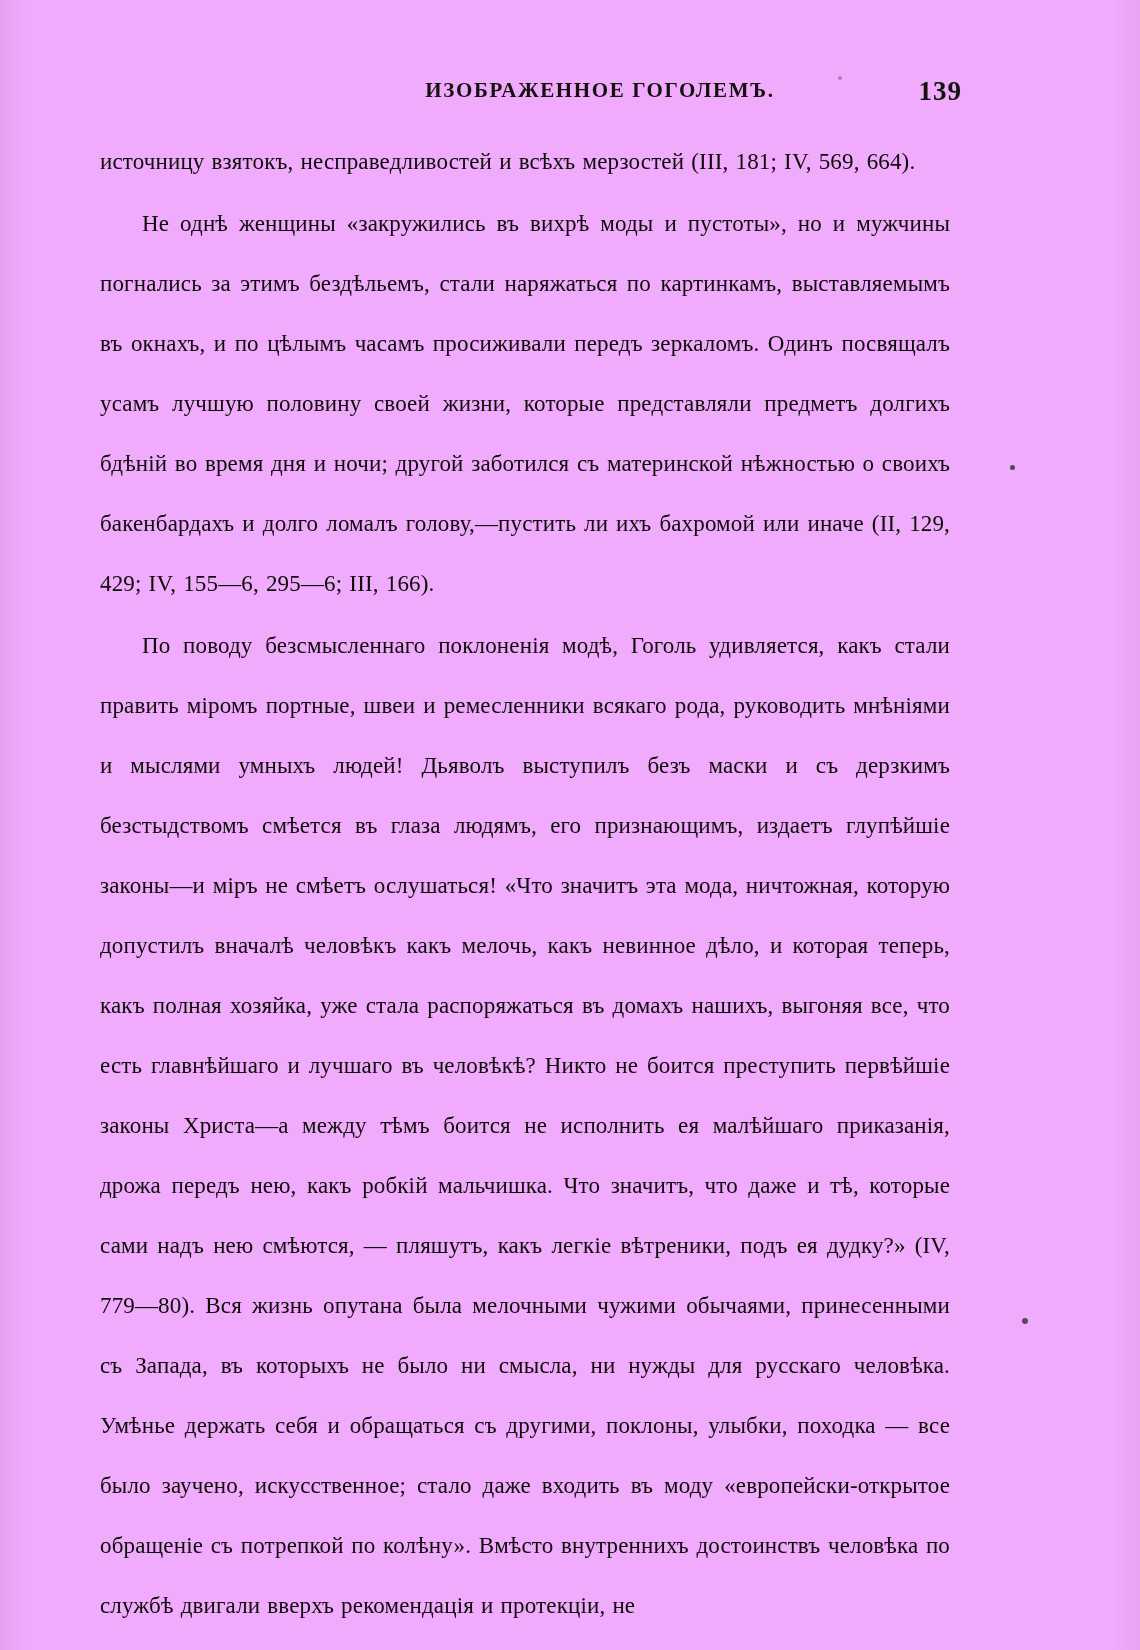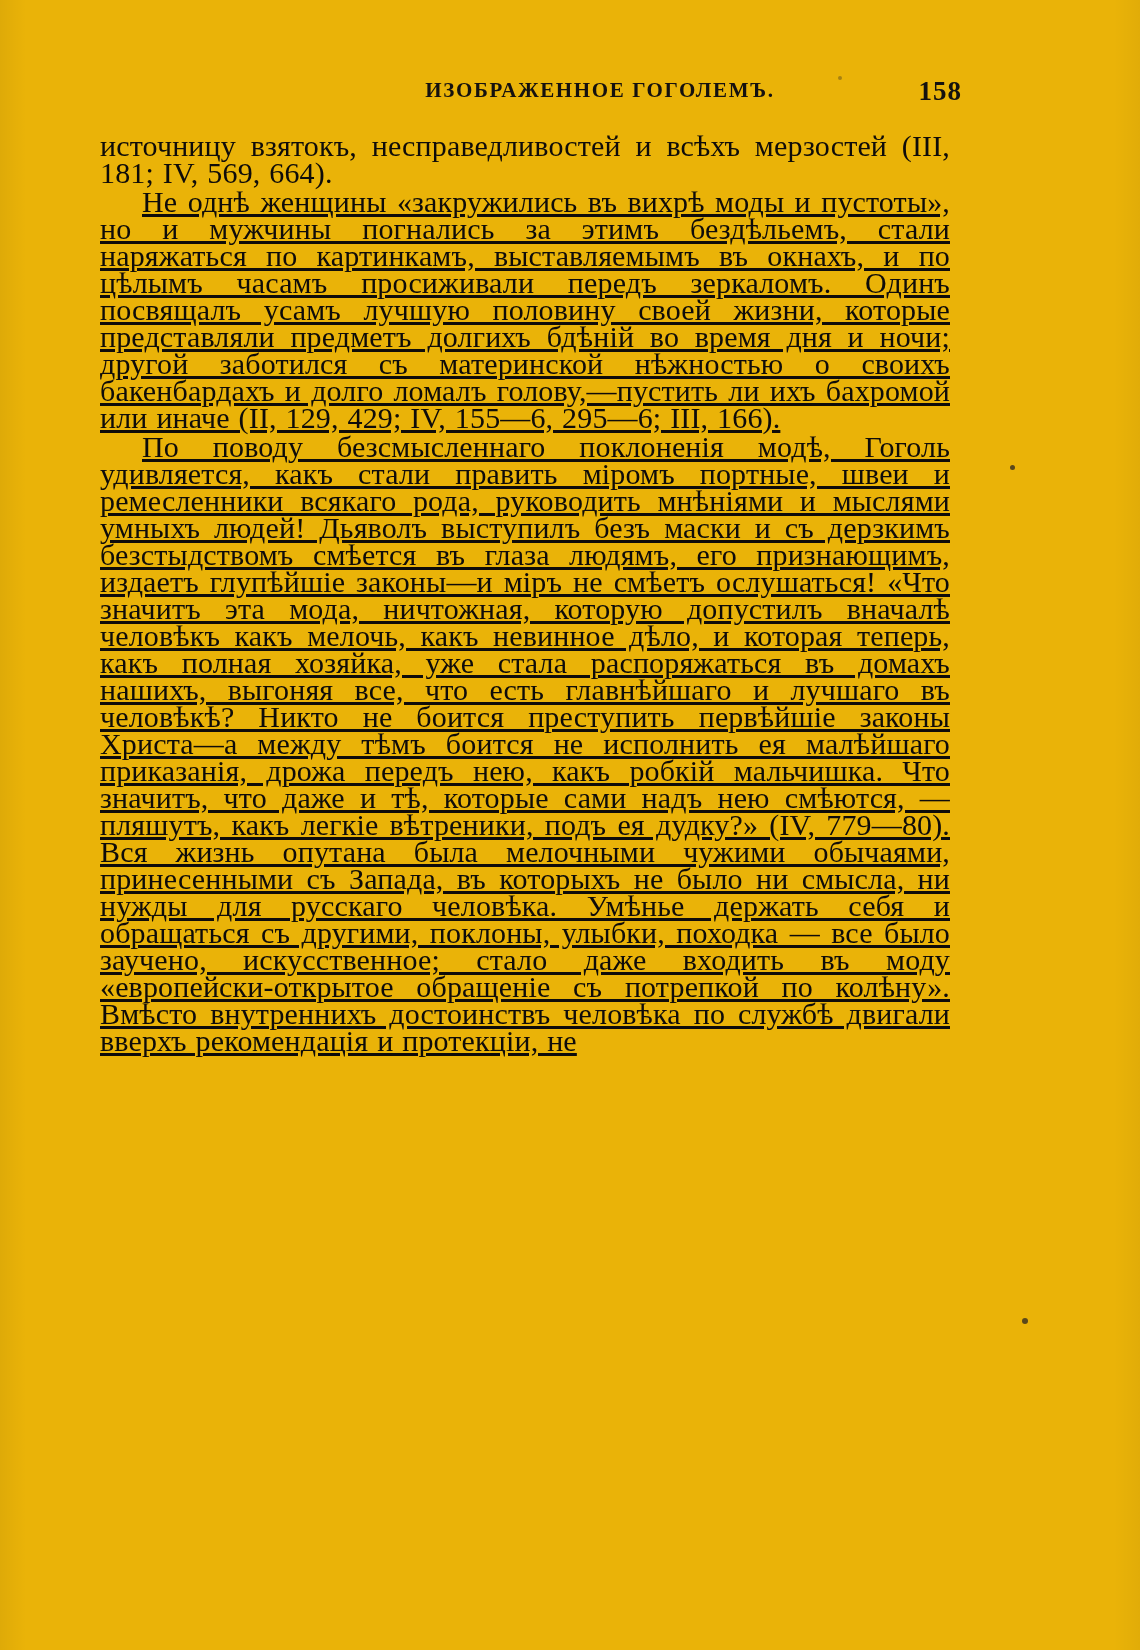--- a/index.html
+++ b/index.html
@@ -14,21 +14,21 @@
     color: #100d0b;
     position: relative;
     overflow: hidden;
   }
   .page {
     position: absolute;
     left: 0;
     top: 0;
     width: 1140px;
     height: 1650px;
-    background: #eab308;
+    background: #f0abfc;
   }
   .page-inner {
     position: absolute;
     left: 100px;
     top: 78px;
     width: 850px;
   }
   .running-head {
     position: relative;
     height: 34px;
@@ -50,31 +50,30 @@
     position: absolute;
     right: -12px;
     top: -2px;
     font-size: 27px;
     font-weight: 700;
     letter-spacing: 1px;
     color: #15110f;
   }
   .body-text p {
     margin: 0 0 2px 0;
-    font-size: 30px;
-    line-height: 27px;
+    font-size: 23px;
+    line-height: 60px;
     text-align: justify;
     text-justify: inter-word;
     letter-spacing: 0.15px;
     color: #0f0c0a;
     word-spacing: 1.2px;
   }
   .body-text p.indent {
     text-indent: 42px;
-    text-decoration: underline;
   }
   .body-text p:last-child {
     margin-bottom: 12px;
   }
   
   .speck {
     position: absolute;
     background: #2a2422;
     border-radius: 50%;
     opacity: 0.75;
@@ -104,21 +103,21 @@
   <div class="edge-shade right"></div>
 
   <div class="speck" style="left:1010px; top:465px; width:5px; height:5px;"></div>
   <div class="speck" style="left:1022px; top:1318px; width:6px; height:6px;"></div>
   <div class="speck" style="left:838px; top:76px; width:4px; height:4px; opacity:0.35;"></div>
 
   <div class="page-inner">
 
     <div class="running-head">
       <div class="running-title">ИЗОБРАЖЕННОЕ ГОГОЛЕМЪ.</div>
-      <div class="folio">158</div>
+      <div class="folio">139</div>
     </div>
 
     <div class="body-text">
       <p>источницу взятокъ, несправедливостей и всѣхъ мерзостей (III, 181; IV, 569, 664).</p>
       <p class="indent">Не однѣ женщины «закружились въ вихрѣ моды и пустоты», но и мужчины погнались за этимъ бездѣльемъ, стали наряжаться по картинкамъ, выставляемымъ въ окнахъ, и по цѣлымъ часамъ просиживали передъ зеркаломъ. Одинъ посвящалъ усамъ лучшую половину своей жизни, которые представляли предметъ долгихъ бдѣній во время дня и ночи; другой заботился съ материнской нѣжностью о своихъ бакенбардахъ и долго ломалъ голову,—пустить ли ихъ бахромой или иначе (II, 129, 429; IV, 155—6, 295—6; III, 166).</p>
       <p class="indent">По поводу безсмысленнаго поклоненія модѣ, Гоголь удивляется, какъ стали править міромъ портные, швеи и ремесленники всякаго рода, руководить мнѣніями и мыслями умныхъ людей! Дьяволъ выступилъ безъ маски и съ дерзкимъ безстыдствомъ смѣется въ глаза людямъ, его признающимъ, издаетъ глупѣйшіе законы—и міръ не смѣетъ ослушаться! «Что значитъ эта мода, ничтожная, которую допустилъ вначалѣ человѣкъ какъ мелочь, какъ невинное дѣло, и которая теперь, какъ полная хозяйка, уже стала распоряжаться въ домахъ нашихъ, выгоняя все, что есть главнѣйшаго и лучшаго въ человѣкѣ? Никто не боится преступить первѣйшіе законы Христа—а между тѣмъ боится не исполнить ея малѣйшаго приказанія, дрожа передъ нею, какъ робкій мальчишка. Что значитъ, что даже и тѣ, которые сами надъ нею смѣются, — пляшутъ, какъ легкіе вѣтреники, подъ ея дудку?» (IV, 779—80). Вся жизнь опутана была мелочными чужими обычаями, принесенными съ Запада, въ которыхъ не было ни смысла, ни нужды для русскаго человѣка. Умѣнье держать себя и обращаться съ другими, поклоны, улыбки, походка — все было заучено, искусственное; стало даже входить въ моду «европейски-открытое обращеніе съ потрепкой по колѣну». Вмѣсто внутреннихъ достоинствъ человѣка по службѣ двигали вверхъ рекомендація и протекціи, не</p>
     </div>
 
   </div>
 </div>

